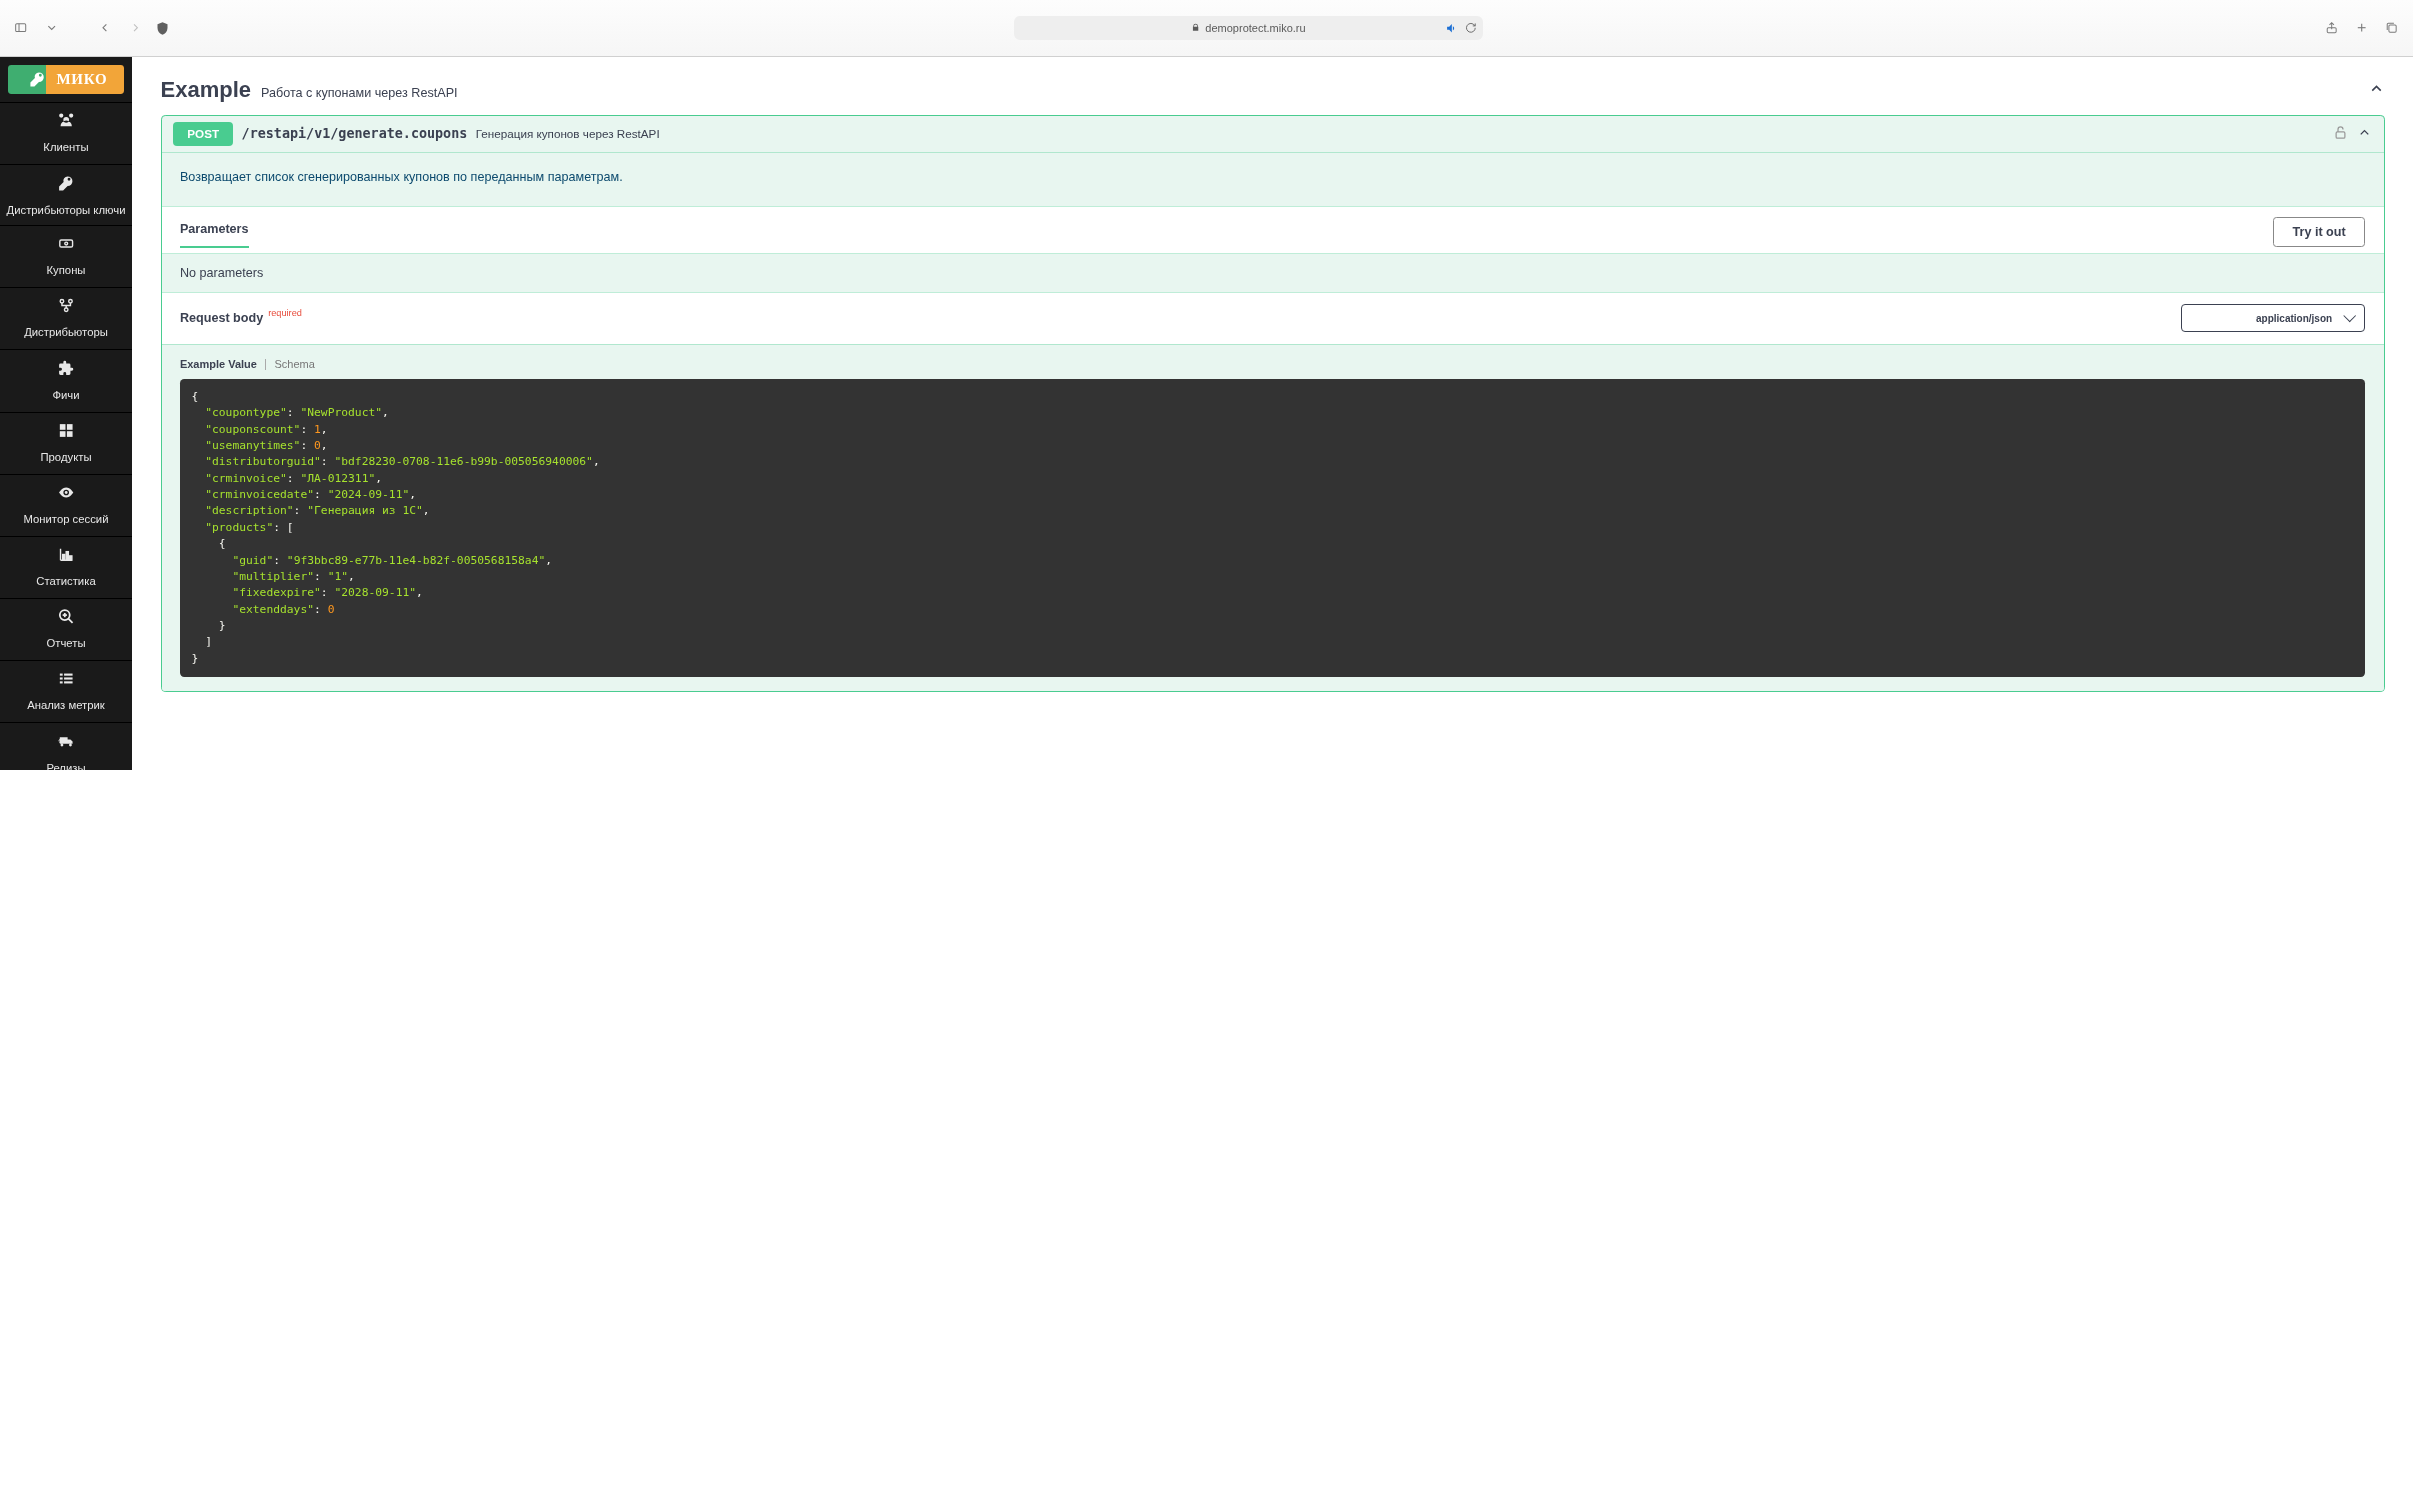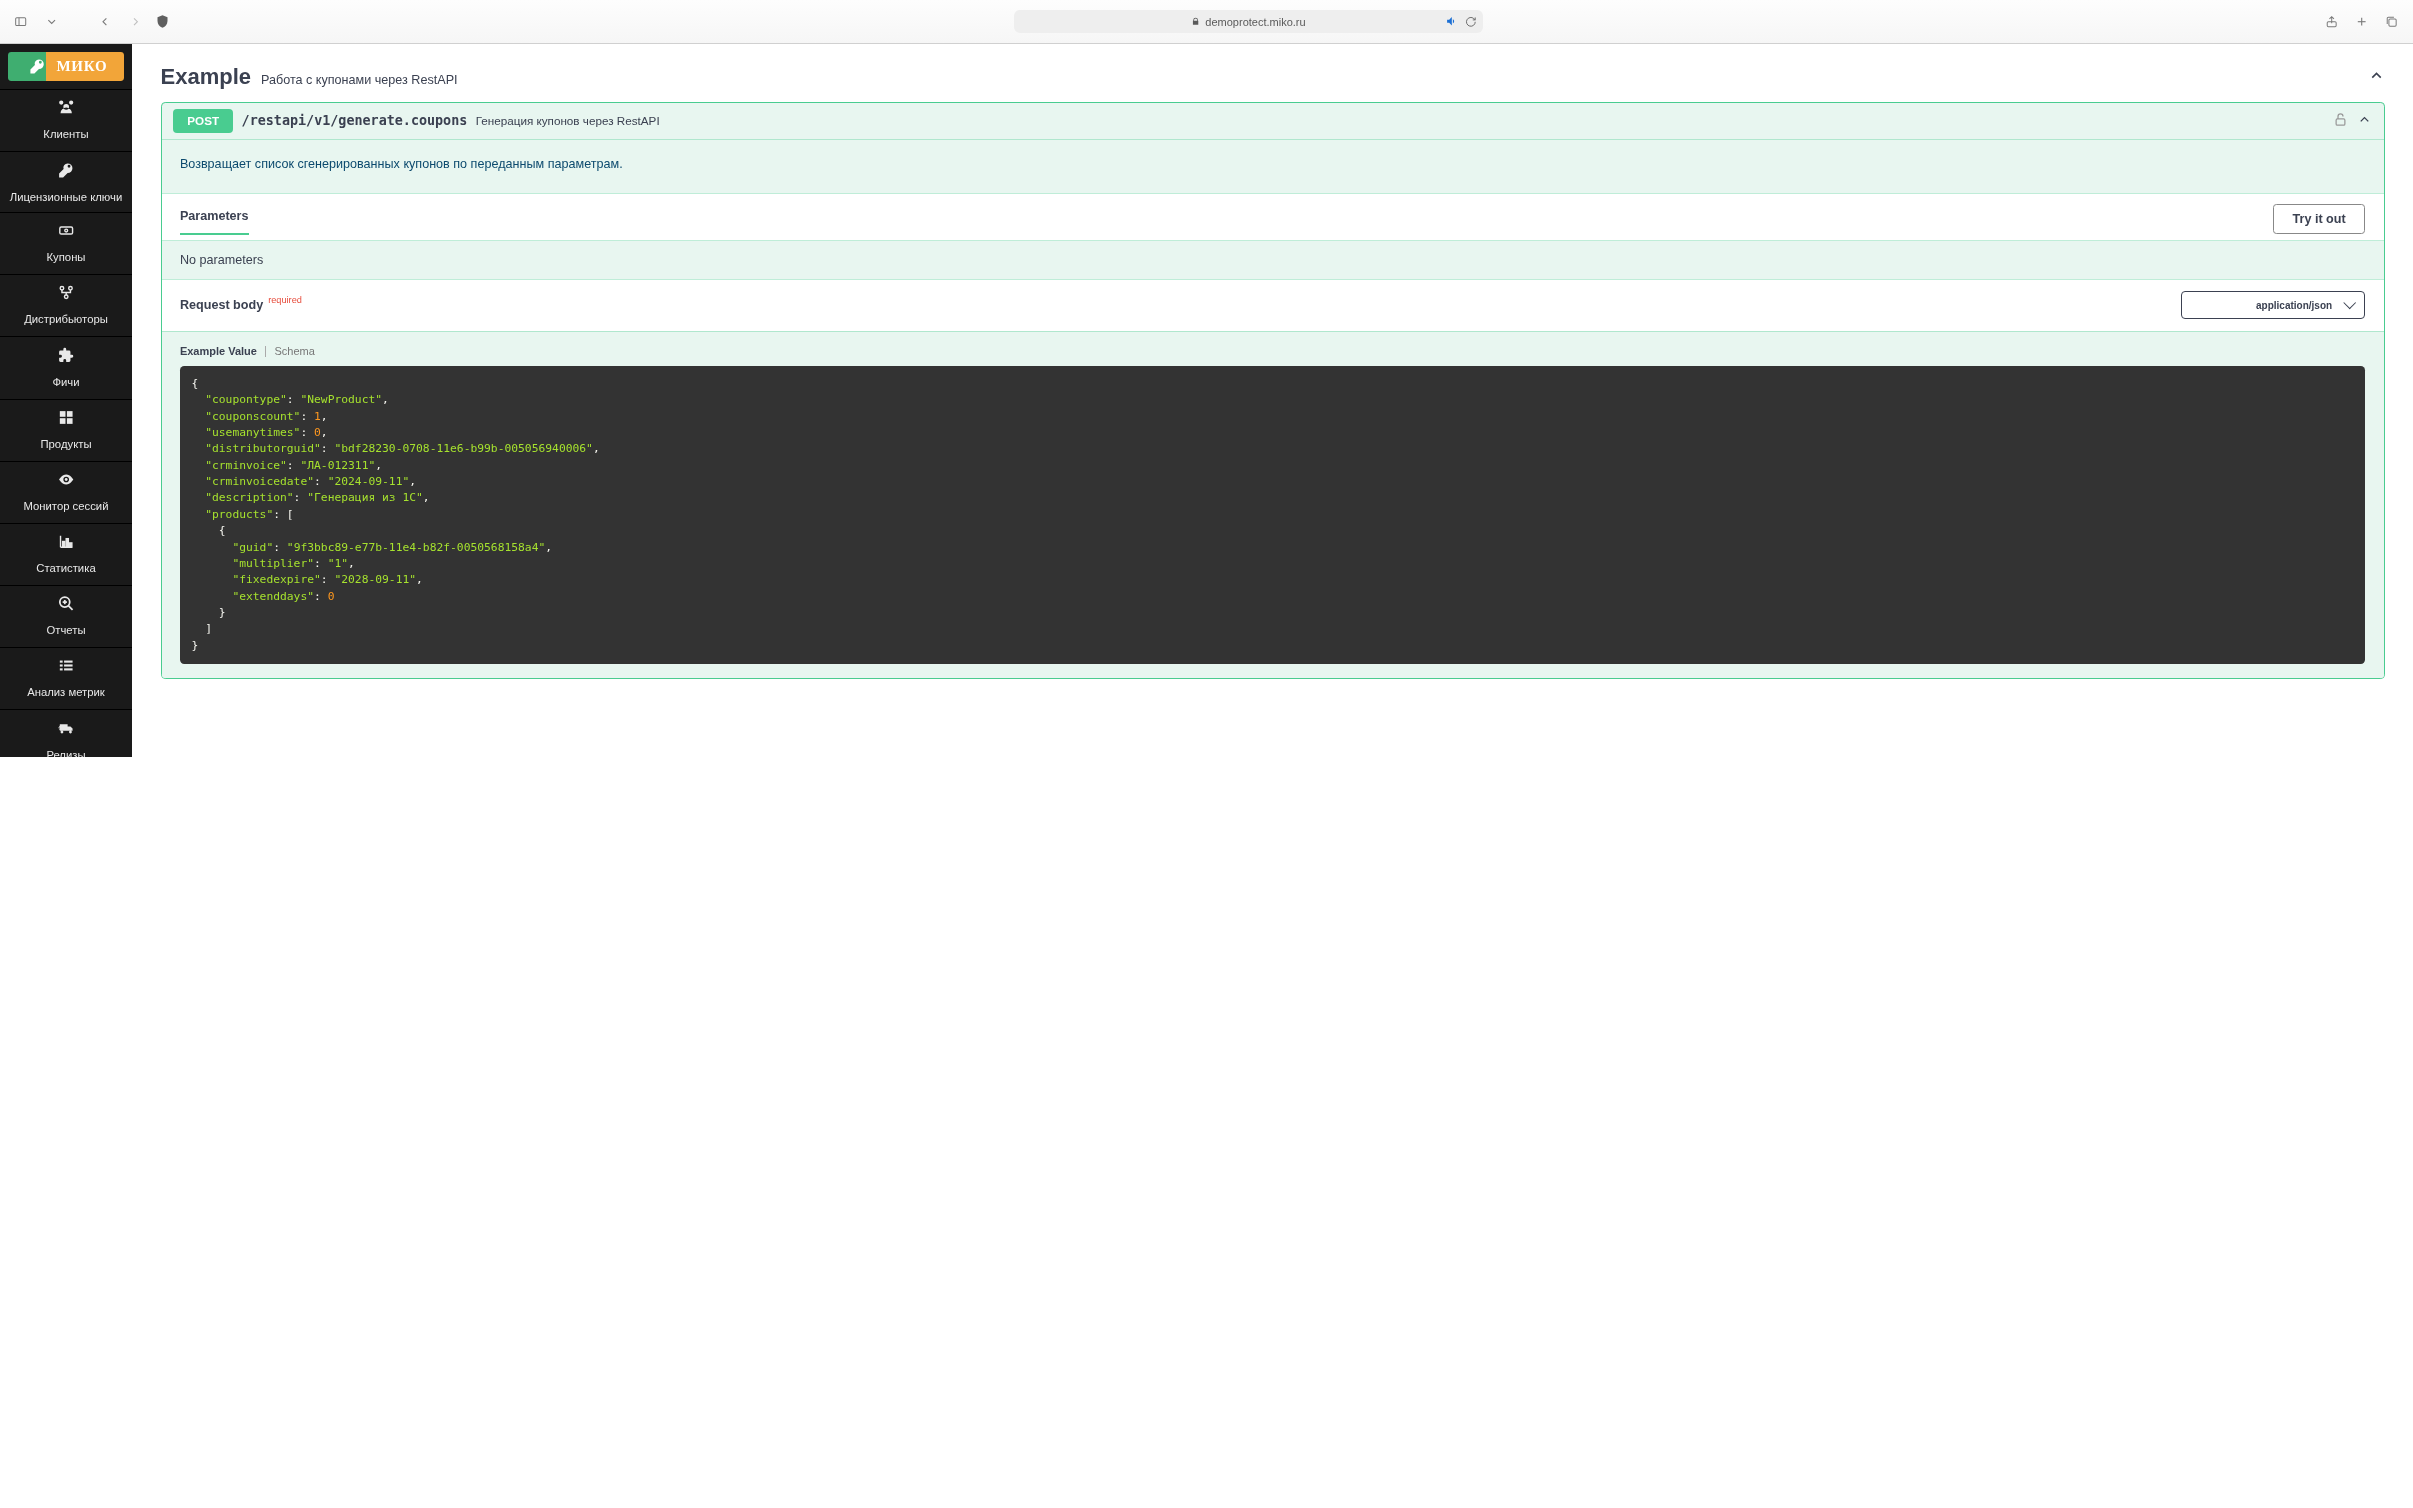--- a/index.html
+++ b/index.html
@@ -1,17 +1,17 @@
 <!DOCTYPE html>
 <html style="font-size:13.4px"><head>
 <meta charset="utf-8">
 <style>
 * { box-sizing: border-box; margin: 0; padding: 0; }
 body { font-family: -apple-system, BlinkMacSystemFont, "Segoe UI", Helvetica, Arial, sans-serif; font-size: 11.7px; color: #333; background: #fff; }
-.browser-chrome { height: 44px; background: linear-gradient(#fdfdfd,#f6f6f6); border-bottom: 0.8px solid #d0d0d0; display: flex; align-items: center; padding: 0 10px; gap: 8.4px; }
+.browser-chrome { height: 57px; background: linear-gradient(#fdfdfd,#f6f6f6); border-bottom: 0.8px solid #d0d0d0; display: flex; align-items: center; padding: 0 10px; gap: 8.4px; }
 .chrome-btn { width: 22px; height: 22px; display: flex; align-items: center; justify-content: center; color: #7a7a7a; border-radius: 3.4px; }
 .chrome-btn svg { width: 13.4px; height: 13.4px; }
 .chrome-flex { flex: 1; }
 .addr { flex: 1; max-width: 469px; height: 23.5px; background: #eeeeee; border-radius: 5.9px; display: flex; align-items: center; justify-content: center; gap: 5px; color: #5a5a5a; font-size: 11px; position: relative; margin: 0 auto; }
 .addr .lock { width: 9.2px; height: 9.2px; }
 .addr .sound { position: absolute; right: 25px; color: #1c6fd4; }
 .addr .reload { position: absolute; right: 6.7px; color: #6a6a6a; }
 .shield { width: 15px; height: 15px; color: #444; }
 
 .app { display: flex; height: calc(100vh - 41px); height: 713px; }
@@ -147,21 +147,21 @@
     <div class="side-item">
       <svg viewBox="0 0 24 24" fill="currentColor">
           <path d="M16 11a4 4 0 10-8 0 4 4 0 008 0zm-12 9a8 8 0 0116 0H4zM19 8a3 3 0 100-6 3 3 0 000 6zM5 8a3 3 0 100-6 3 3 0 000 6z"></path>
         </svg>
       <span>Клиенты</span>
     </div>
     <div class="side-item two-line">
       <svg viewBox="0 0 24 24" fill="currentColor">
           <path d="M14 2a6 6 0 00-5.65 8L2 16.35V22h5.65L14 15.65A6 6 0 1014 2zm2 6a2 2 0 110-4 2 2 0 010 4z"></path>
         </svg>
-      <span>Лицензионные ключи</span>
+      <span>Дистрибьюторы ключи</span>
     </div>
     <div class="side-item">
       <svg viewBox="0 0 24 24" fill="none" stroke="currentColor" stroke-width="2">
           <rect x="3" y="7" width="18" height="10" rx="2"></rect>
           <circle cx="12" cy="12" r="2"></circle>
         </svg>
       <span>Купоны</span>
     </div>
     <div class="side-item">
       <svg viewBox="0 0 24 24" fill="none" stroke="currentColor" stroke-width="2">

